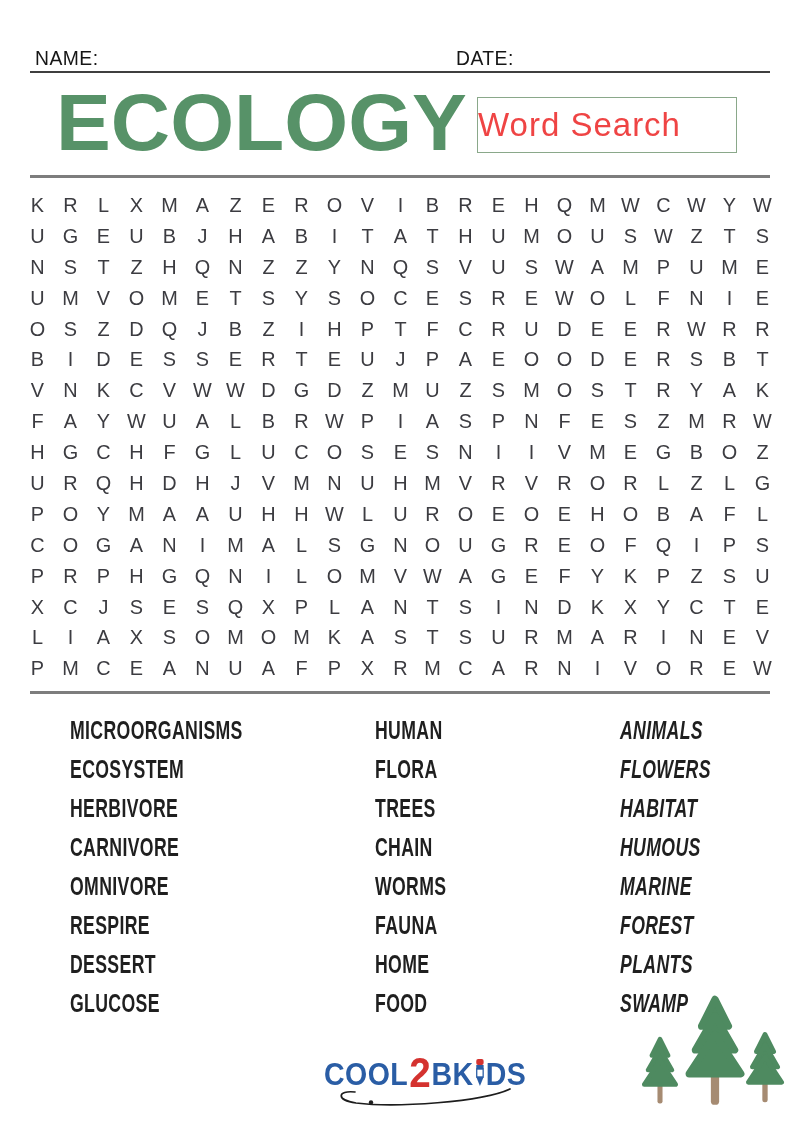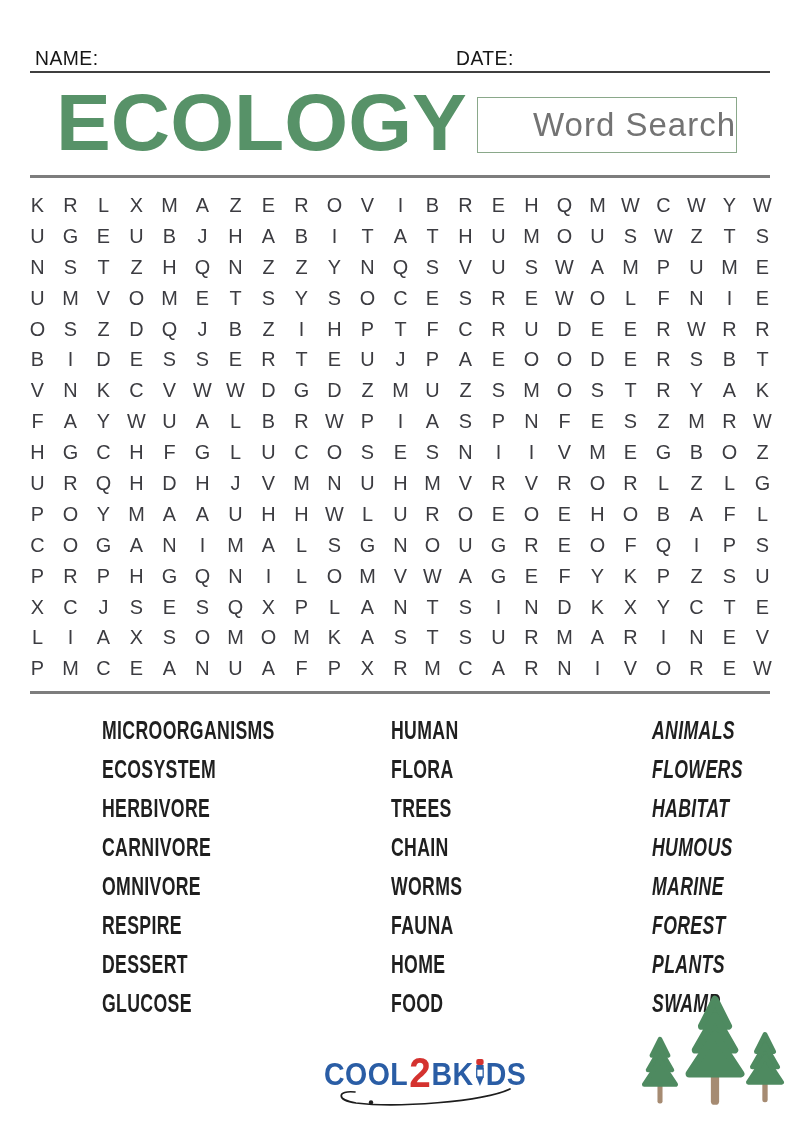--- a/index.html
+++ b/index.html
@@ -28,45 +28,45 @@
   .title{
     position:absolute;top:83px;left:56px;
     font-size:79px;font-weight:800;line-height:1;
     letter-spacing:0px;
     color:#579268;
     transform:scaleX(1.04);transform-origin:left;
   }
   .ws-badge{
     position:absolute;left:477px;top:97px;width:258px;height:54px;
     border:1.5px solid #8aa88a;
-    display:flex;align-items:center;justify-content:flex-end;
-    font-size:33px;color:#737373;letter-spacing:1px;
+    display:flex;align-items:center;justify-content:flex-start;
+    font-size:33px;color:#ef4444;letter-spacing:1px;
     background:#fff;
   }
   .thick-rule{
     position:absolute;left:30px;width:740px;height:2.5px;background:#7d7d7d;
   }
   #rule-top{top:175px;}
   #rule-bottom{top:691px;}
   
   .letter-grid{
     position:absolute;left:21px;top:190px;width:758px;
     display:grid;
     grid-template-columns:repeat(23,1fr);
     grid-auto-rows:30.9px;
   }
   .cell{
     display:flex;align-items:center;justify-content:center;
     font-size:19.5px;font-weight:400;color:#3c3c41;
     transform:scaleX(1.02);
   }
   
-  .word-col{position:absolute;top:711px;margin-left:32px;}
+  .word-col{position:absolute;top:711px;}
   #word-col-1{left:70px;}
-  #word-col-2{left:359px;}
+  #word-col-2{left:375px;}
   #word-col-3{left:620px;font-style:italic;}
   .word{
     height:39px;line-height:39px;
     font-size:26px;font-weight:700;color:#1f1f1f;
     letter-spacing:.5px;white-space:nowrap;
     transform:scaleX(.68);transform-origin:left;
   }
   
   .logo{
     position:absolute;left:324px;top:1056px;width:190px;height:52px;

